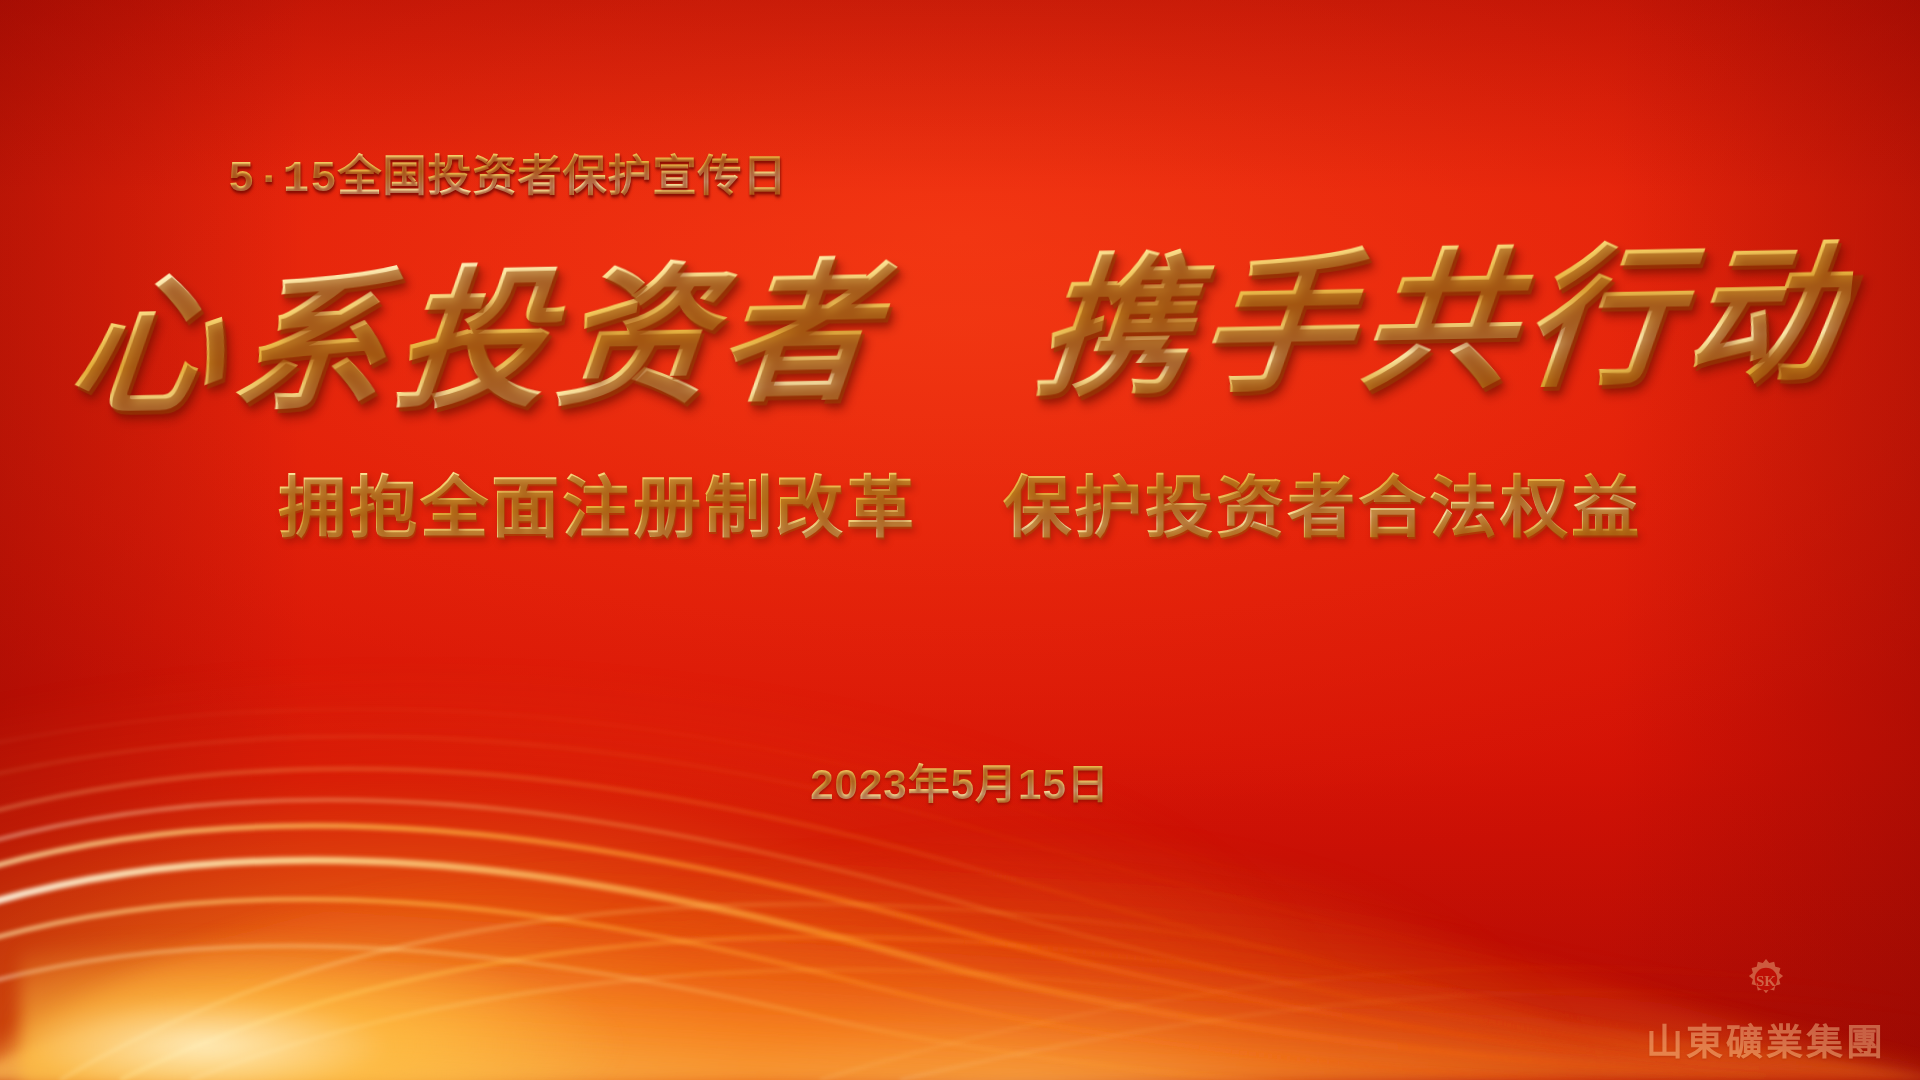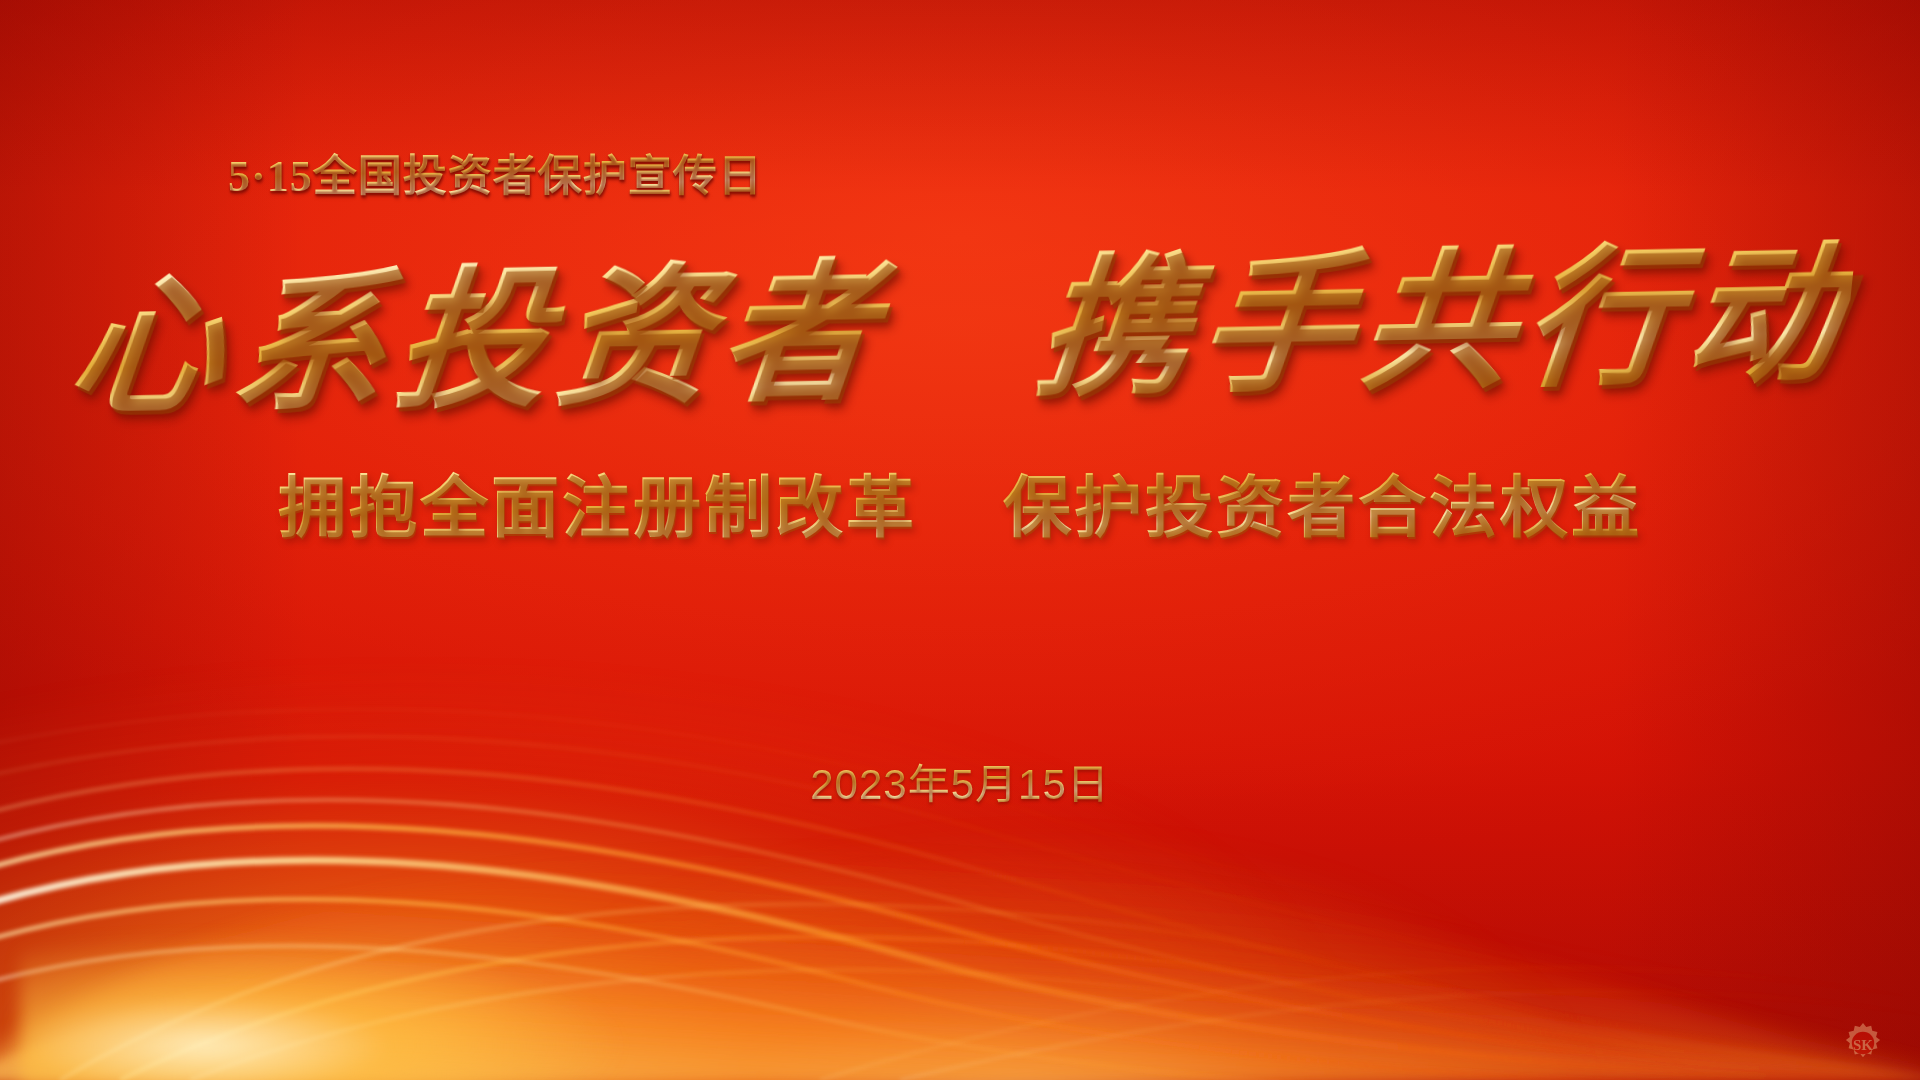--- a/index.html
+++ b/index.html
@@ -92,21 +92,21 @@
     background-clip: text;
     color: transparent;
     -webkit-text-fill-color: transparent;
   }
 
   
   #eyebrow {
     position: absolute;
     left: 228px;
     top: 140px;
-    font-family: Liberation Serif, serif;
+    font-family: Liberation Mono, monospace;
     font-size: 44px;
     font-weight: 700;
     letter-spacing: 1px;
     white-space: nowrap;
     text-shadow: 0 2px 2px rgba(120,10,0,0.55);
     filter: drop-shadow(1px 2px 1px rgba(110,8,0,0.6));
   }
 
   
   #main-title-wrap {
@@ -159,21 +159,21 @@
     position: absolute;
     left: 0;
     top: 750px;
     width: 1920px;
     text-align: center;
   }
   #date-text {
     display: inline-block;
     font-family: "Liberation Sans", "DejaVu Sans", sans-serif;
     font-size: 42px;
-    font-weight: 400;
+    font-weight: 700;
     letter-spacing: 1px;
     white-space: nowrap;
     text-shadow: 0 2px 3px rgba(110,12,0,0.5);
   }
 
   
   #watermark {
     position: absolute;
     right: 34px;
     bottom: 14px;
@@ -310,15 +310,16 @@
   <div id="watermark">
     <div id="wm-mark">
       <svg width="46" height="46" viewBox="0 0 46 46" aria-hidden="true">
         <g fill="#ffd9a0">
           <path d="M23 3 l3.2 4.0 5.0-1.3 1.1 5.1 5.1 1.1 -1.3 5.0 4.0 3.2 -4.0 3.2 1.3 5.0 -5.1 1.1 -1.1 5.1 -5.0-1.3 -3.2 4.0 -3.2-4.0 -5.0 1.3 -1.1-5.1 -5.1-1.1 1.3-5.0 -4.0-3.2 4.0-3.2 -1.3-5.0 5.1-1.1 1.1-5.1 5.0 1.3 Z" opacity="0.9"></path>
         </g>
         <circle cx="23" cy="23" r="11.2" fill="#d51408"></circle>
         <text x="23" y="29.5" text-anchor="middle" font-family="Liberation Serif, serif" font-size="15" font-weight="bold" fill="#ffd9a0">SK</text>
       </svg>
     </div>
+    <div id="wm-name">山東礦業集團</div>
   </div>
 
 </div>
 
 </body></html>

